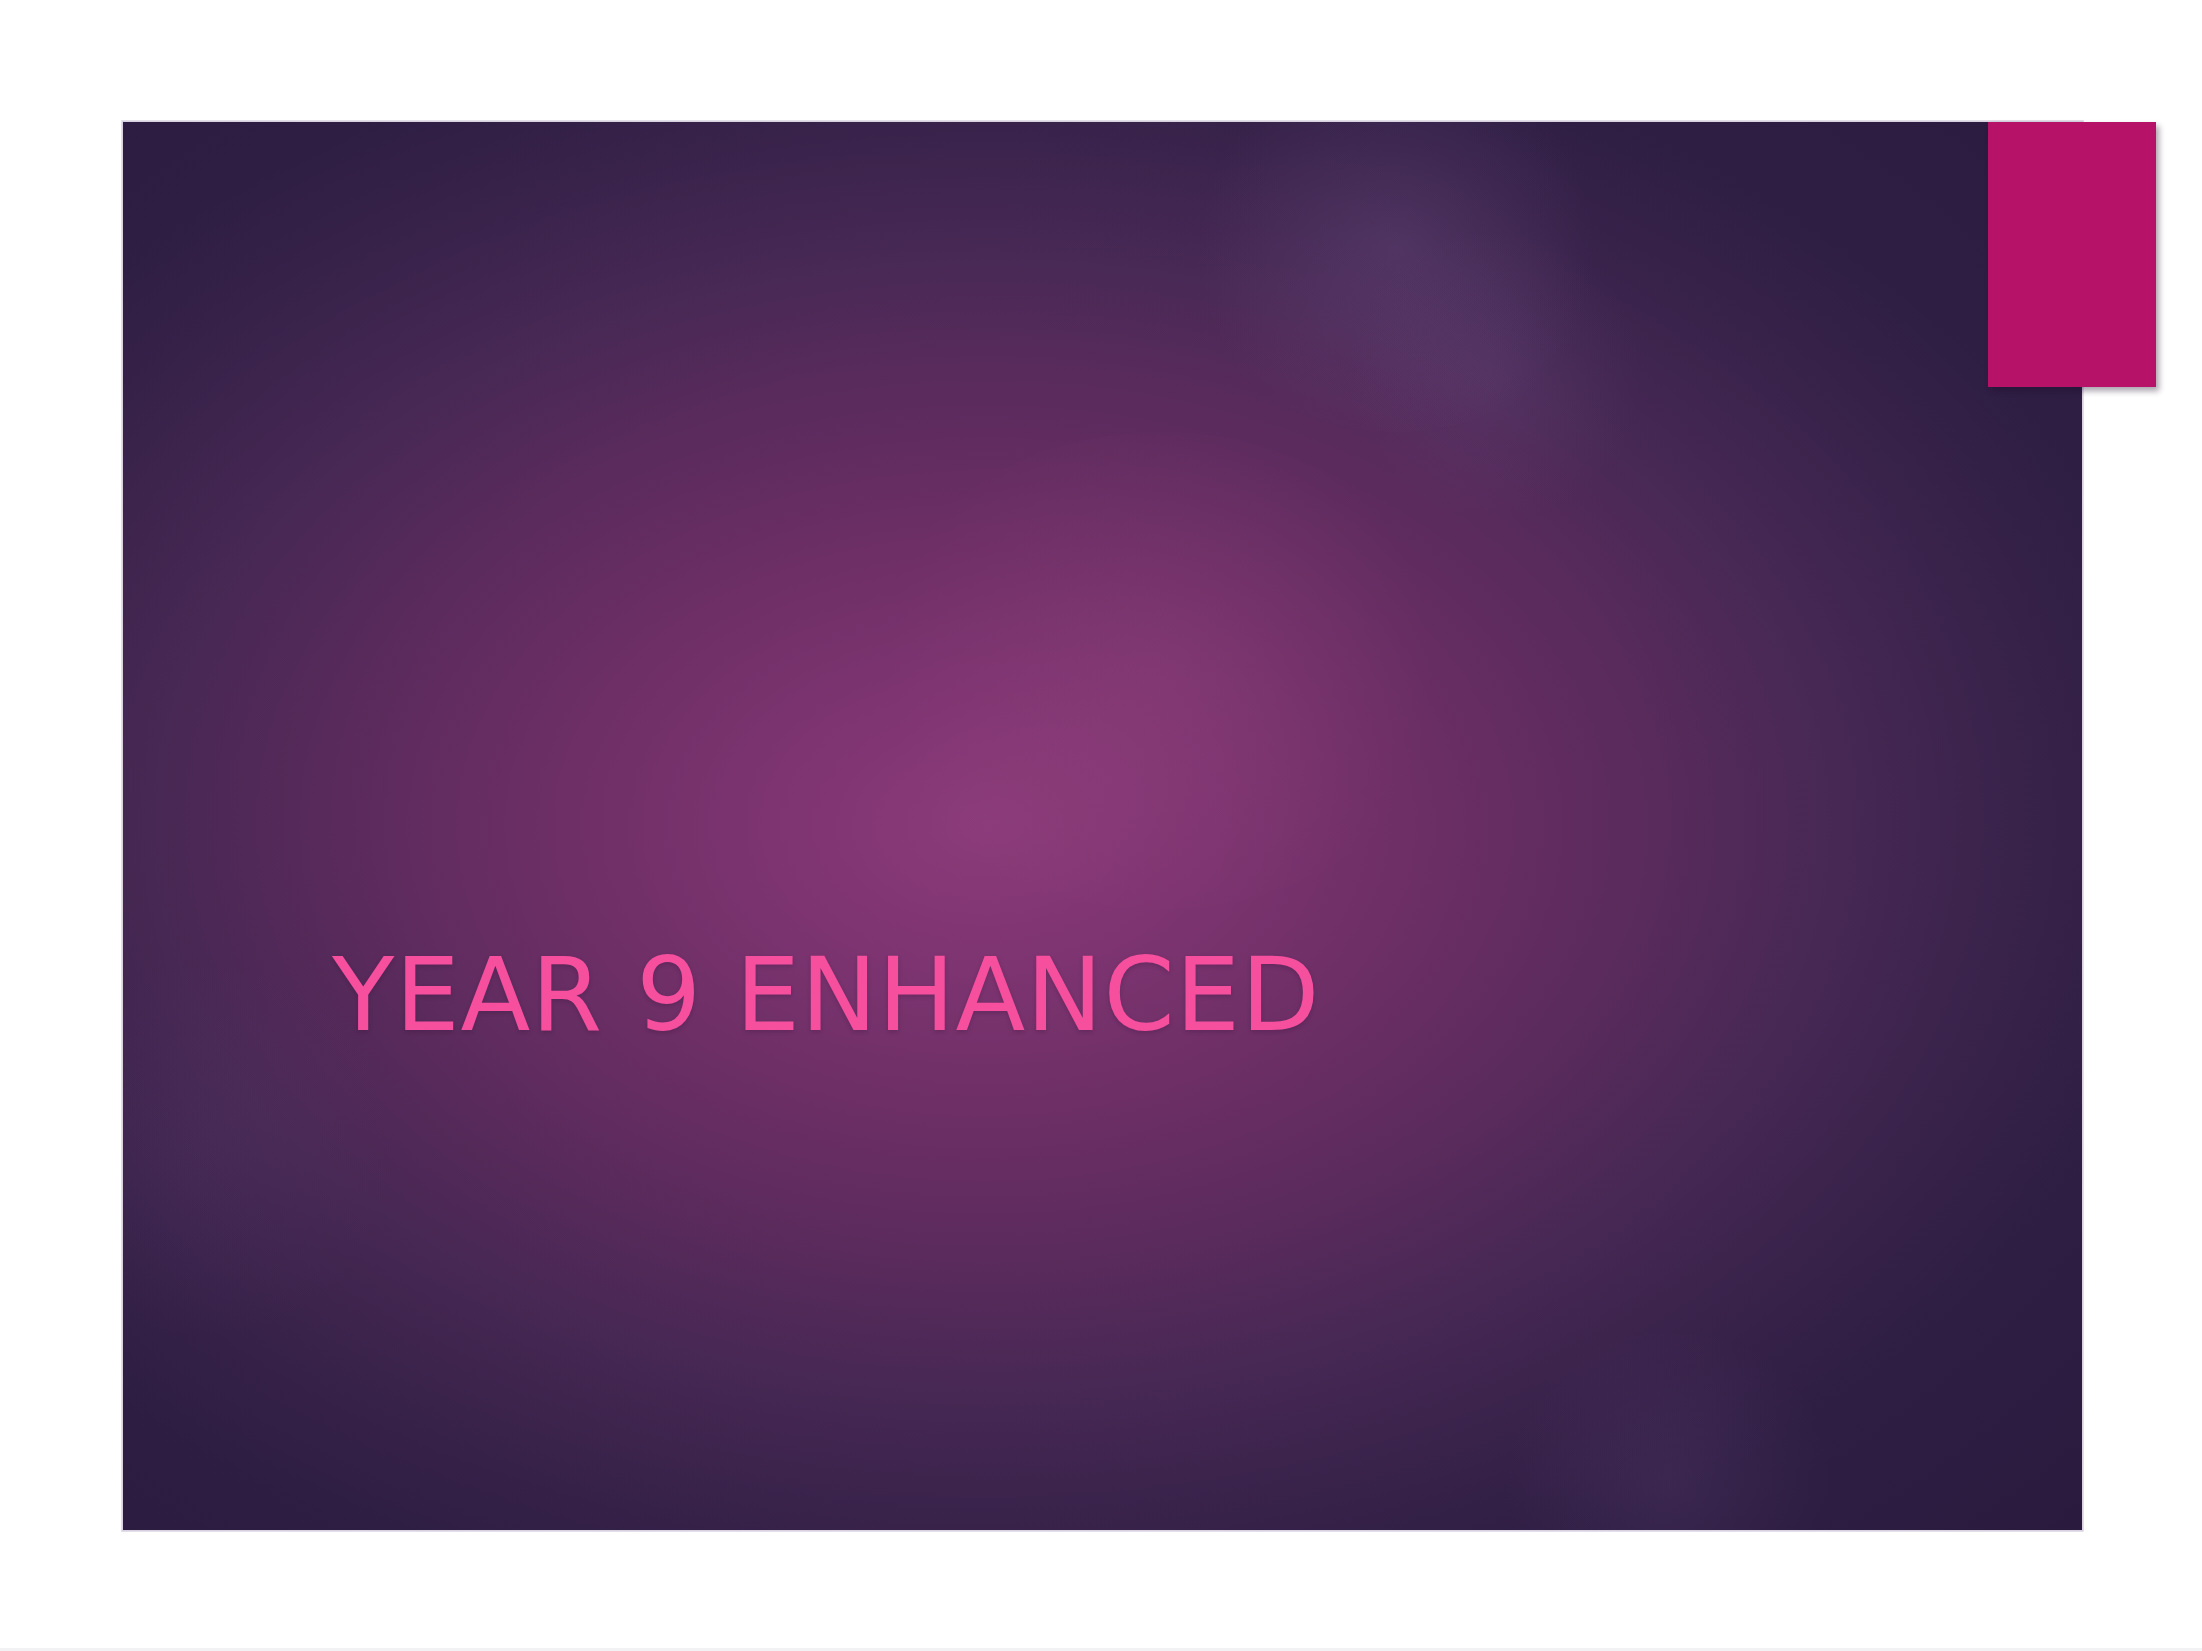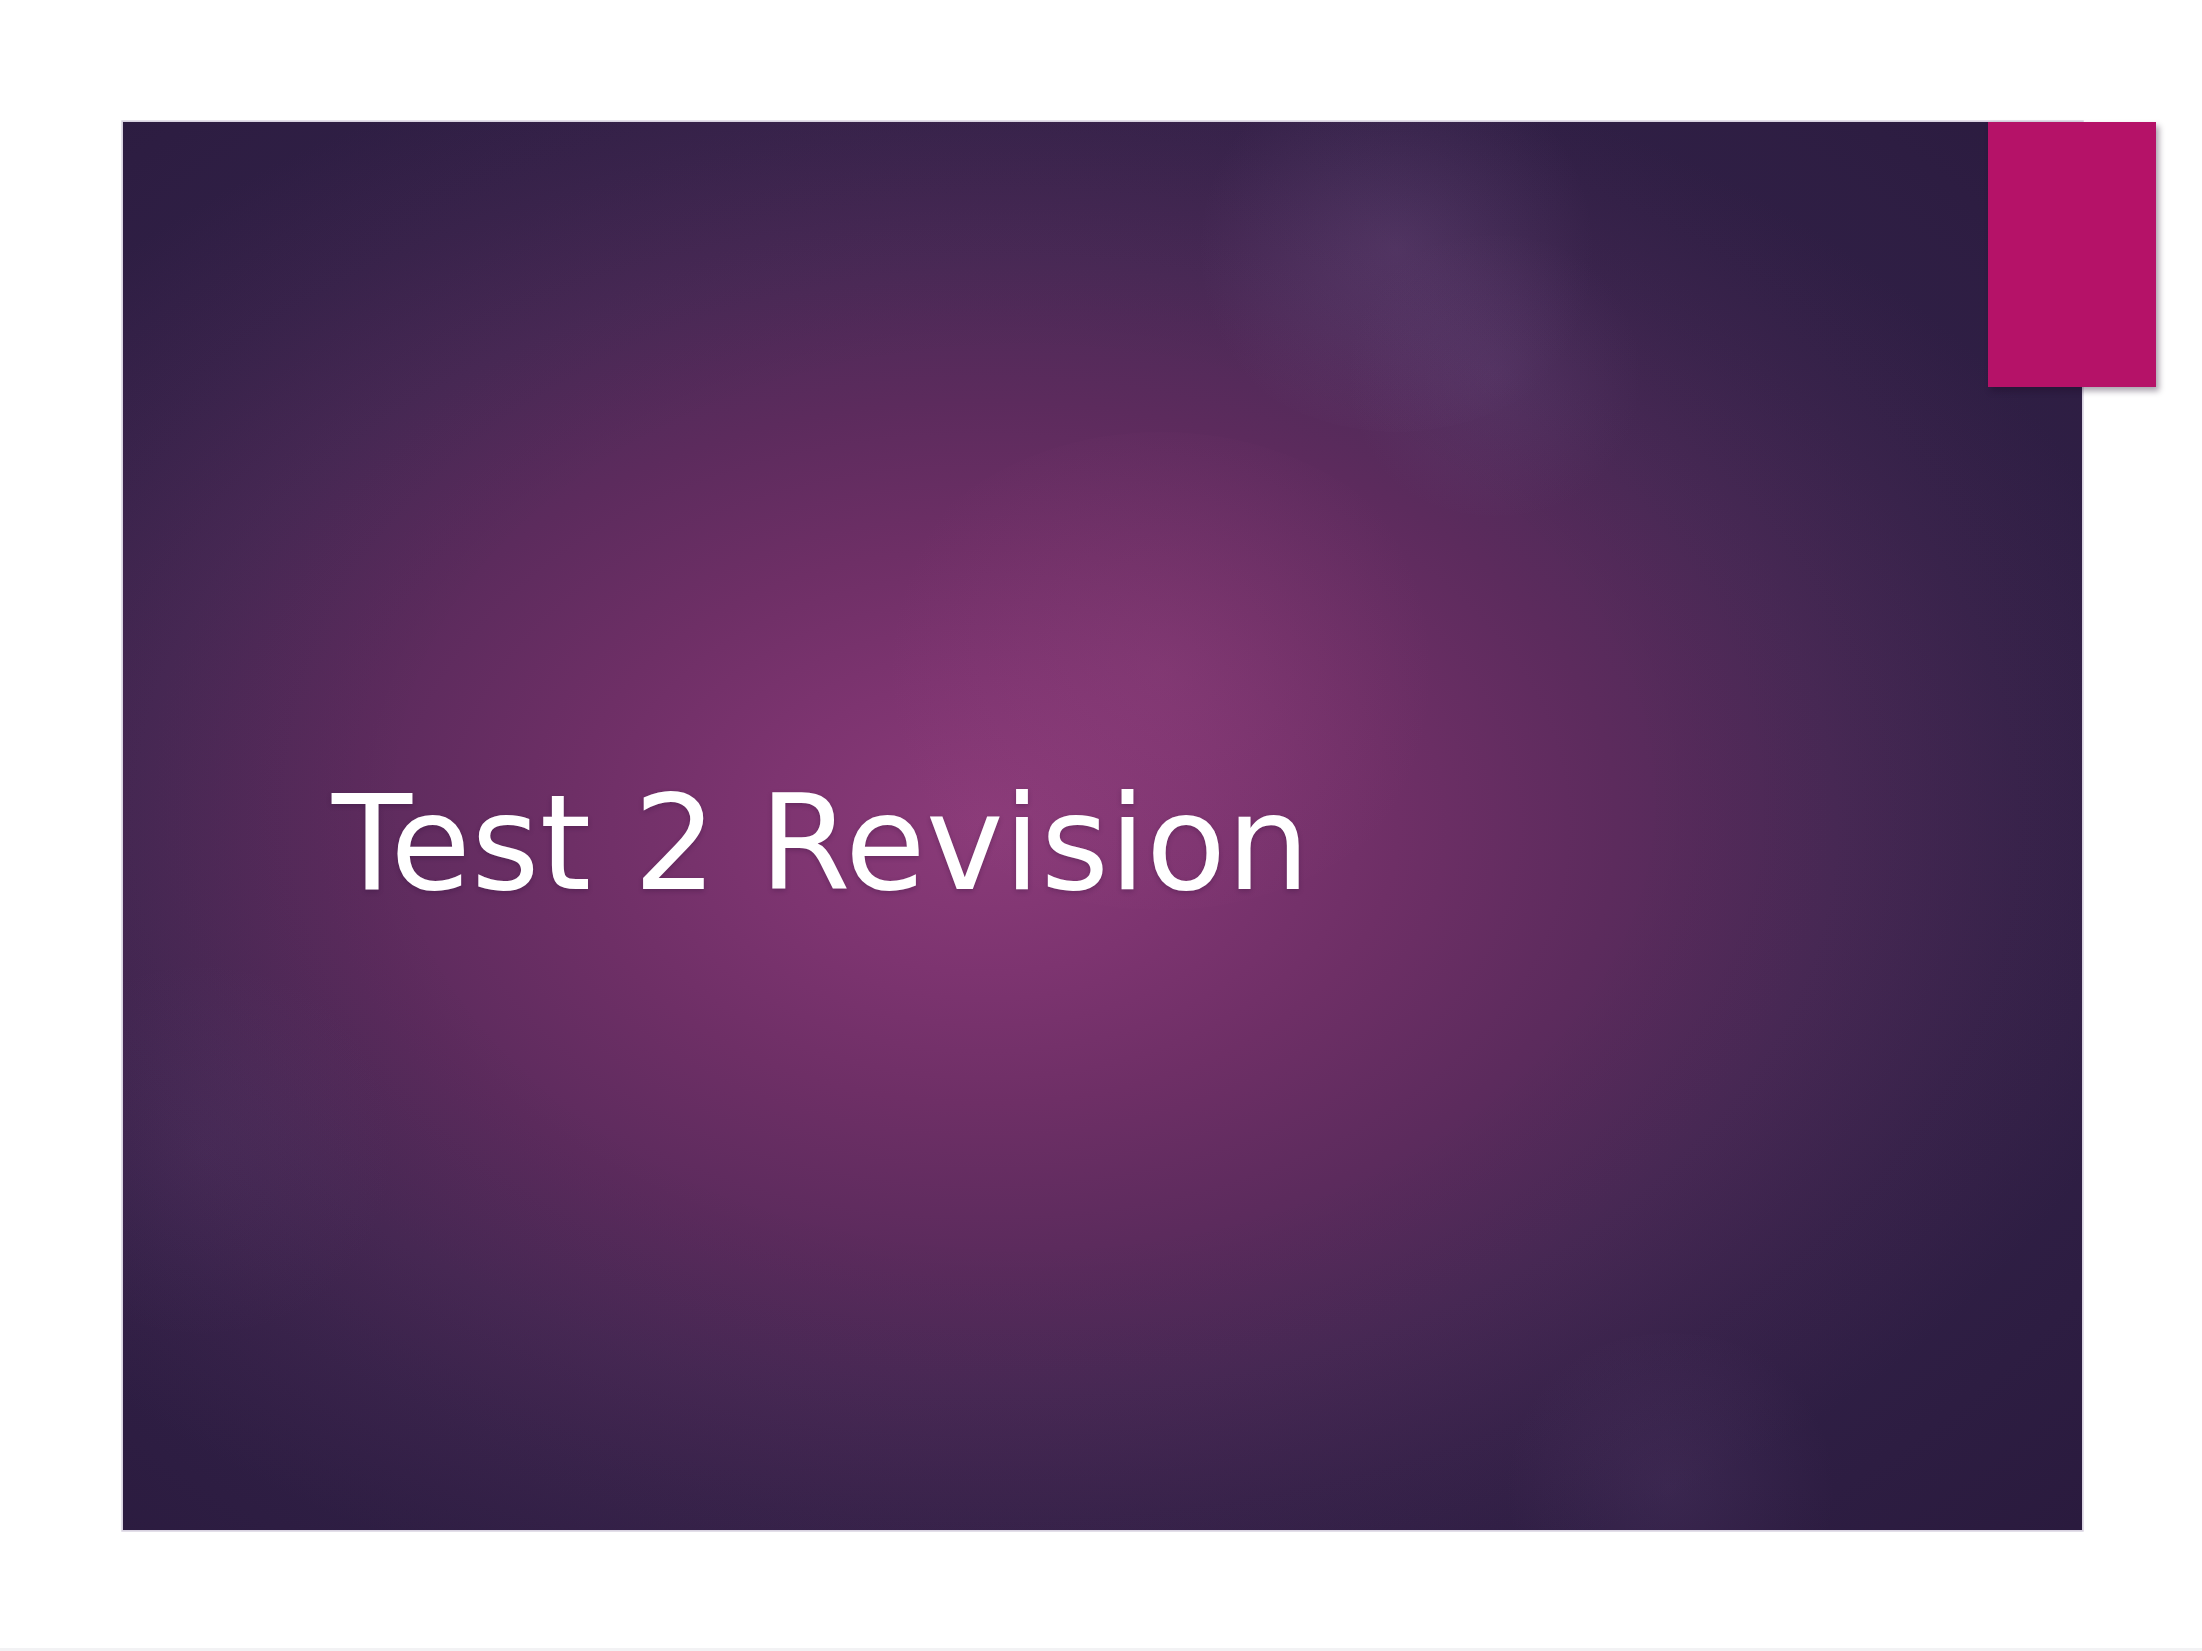--- a/index.html
+++ b/index.html
@@ -155,21 +155,21 @@
     <div class="slide-bg">
       <div class="blob blob-a"></div>
       <div class="blob blob-b"></div>
       <div class="blob blob-c"></div>
       <div class="blob blob-d"></div>
       <div class="blob blob-e"></div>
       <div class="vignette"></div>
     </div>
 
     <div class="text-block">
-      <h1 class="slide-title">Test 2 Revision</h1>
+      <h2 class="slide-subtitle">YEAR 9 ENHANCED</h2>
     </div>
 
     <div class="accent-tab"></div>
 
   </div>
 
   <div class="bottom-hairline"></div>
 
 </div>
 

